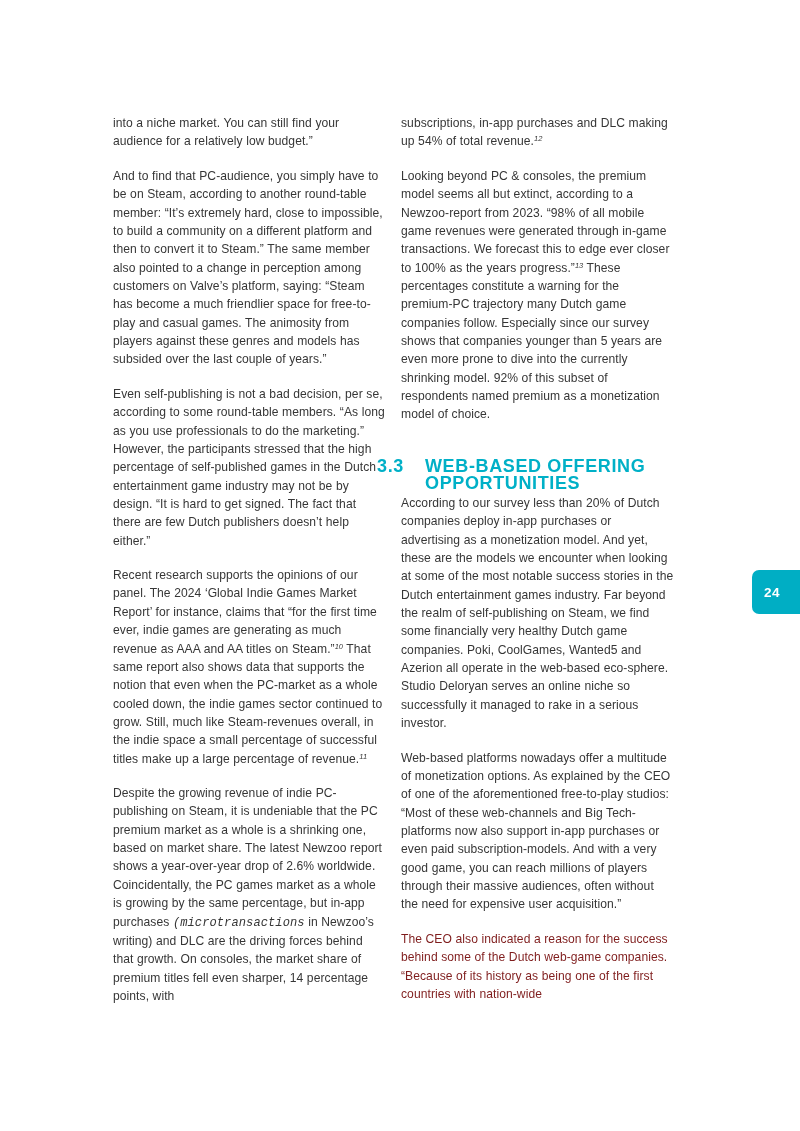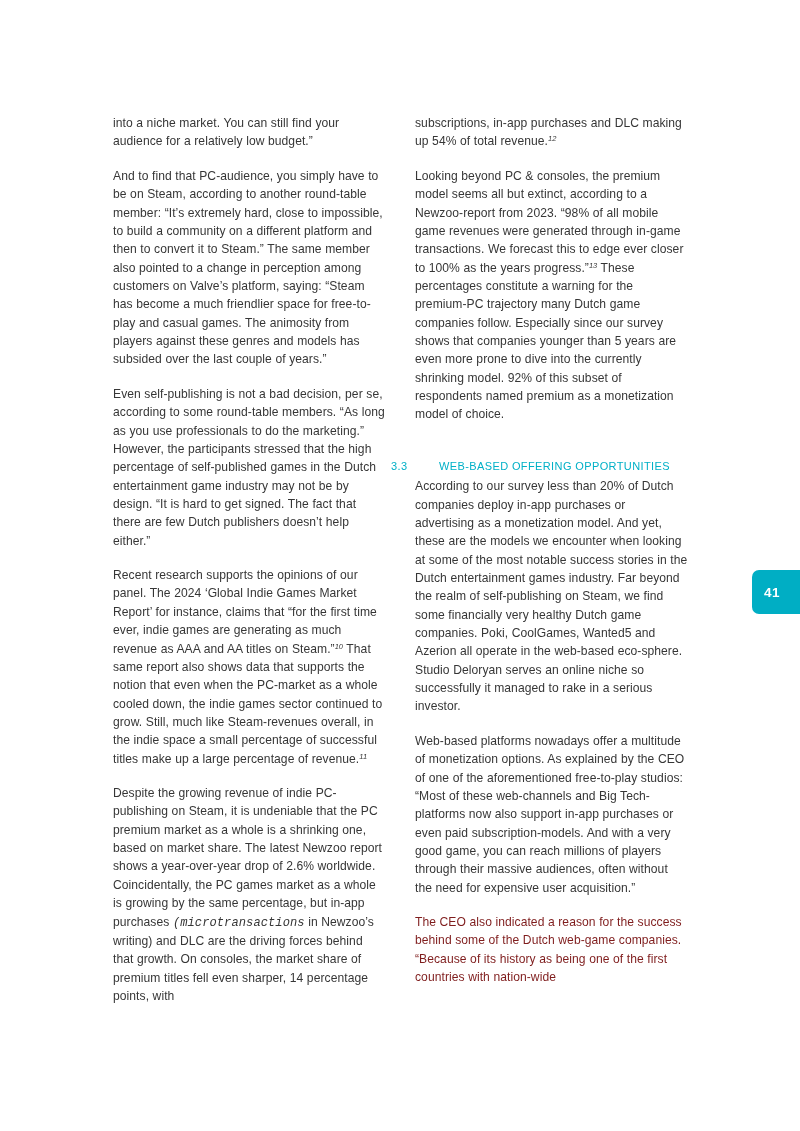--- a/index.html
+++ b/index.html
@@ -15,21 +15,21 @@
     overflow: hidden;
     font-family: "Liberation Sans", sans-serif;
   }
   .columns {
     position: absolute;
     left: 113px;
     top: 114px;
     width: 573px;
     height: 970px;
     display: flex;
-    gap: 29px;
+    gap: 15px;
   }
   .col {
     width: 273px;
     flex: 0 0 273px;
   }
   p.para {
     margin: 0 0 16.2px 0;
     font-size: 12.1px;
     line-height: 18.35px;
     color: #363636;
@@ -47,23 +47,23 @@
   sup {
     font-size: 0.62em;
     line-height: 0;
     vertical-align: 0.52em;
     letter-spacing: 0;
     font-style: italic;
   }
   .section-heading {
     margin: 0 0 2px 0;
     padding: 0;
-    font-size: 11px;
+    font-size: 18px;
     line-height: 16.8px;
-    font-weight: normal;
+    font-weight: bold;
     color: #00b0c7;
     letter-spacing: 0.035em;
     display: block;
   }
   .section-heading .num {
     display: inline-block;
     width: 24px;
   }
   .section-heading .txt {
     display: inline;
@@ -122,16 +122,16 @@
       </div>
 
       <p class="para" style="color: rgb(54, 54, 54);">According to our survey less than 20% of Dutch companies deploy in-app purchases or advertising as a monetization model. And yet, these are the models we encounter when looking at some of the most notable success stories in the Dutch entertainment games industry. Far beyond the realm of self-publishing on Steam, we find some financially very healthy Dutch game companies. Poki, CoolGames, Wanted5 and Azerion all operate in the web-based eco-sphere. Studio Deloryan serves an online niche so successfully it managed to rake in a serious investor.</p>
       <p class="para" style="color: rgb(54, 54, 54);">Web-based platforms nowadays offer a multitude of monetization options. As explained by the CEO of one of the aforementioned free-to-play studios: “Most of these web-channels and Big Tech-platforms now also support in-app purchases or even paid subscription-models. And with a very good game, you can reach millions of players through their massive audiences, often without the need for expensive user acquisition.”</p>
       <p class="para tight" style="color: #7f1d1d;">The CEO also indicated a reason for the success behind some of the Dutch web-game companies. “Because of its history as being one of the first countries with nation-wide</p>
     </div>
 
   </div>
 
   <div class="page-badge" style="background: rgb(0, 174, 196);">
-    <span>41</span>
+    <span>24</span>
   </div>
 
 </div>
 
 </body></html>

